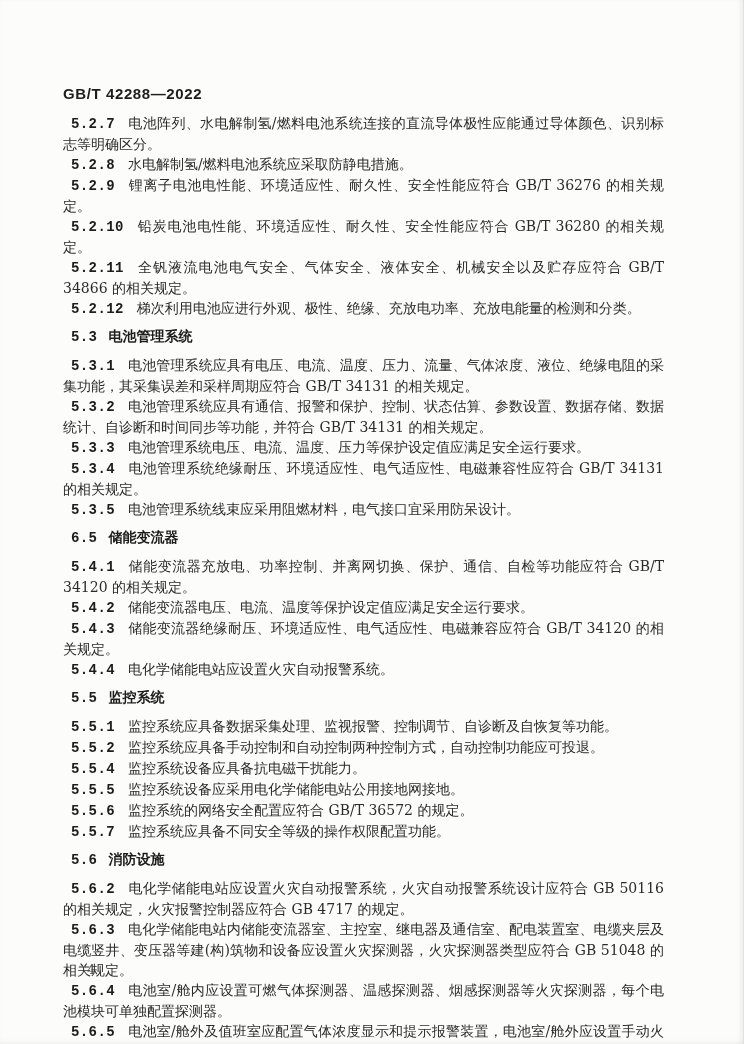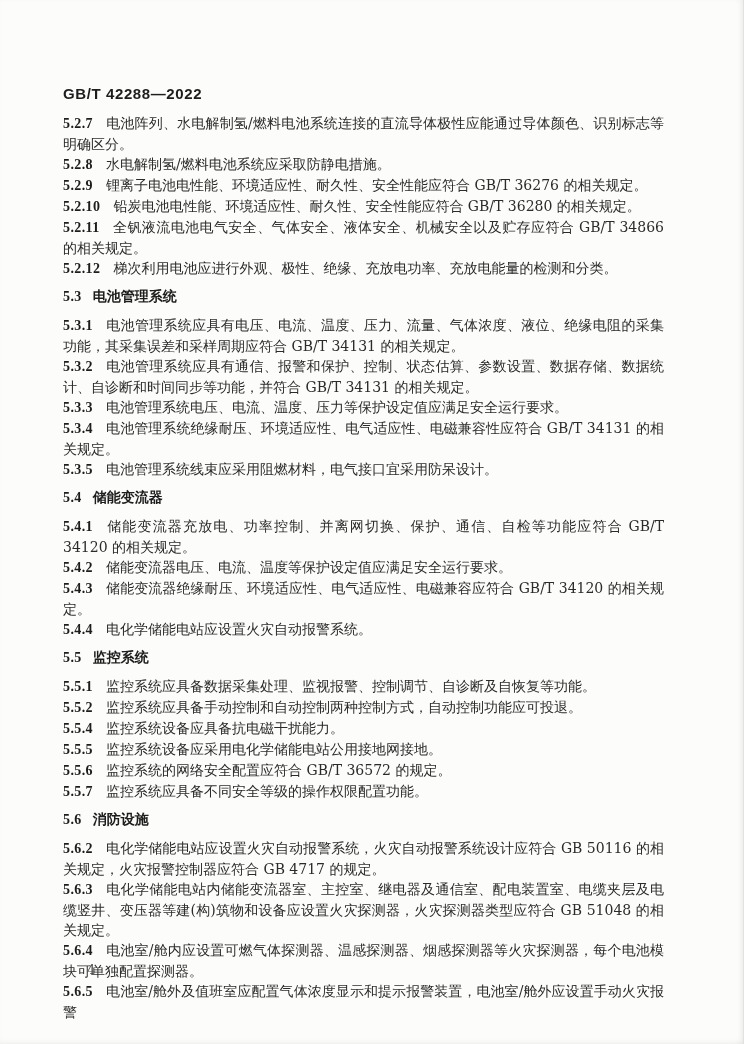--- a/index.html
+++ b/index.html
@@ -33,25 +33,26 @@
   }
   .clause {
     margin: 0;
     text-align: justify;
     font-family: "DejaVu Serif", serif;
     font-size: 14px;
     line-height: 20px;
     color: #2b2b2b;
   }
   .clause .num {
-    font-family: Liberation Serif, serif;
+    font-family: Liberation Mono, monospace;
     font-weight: 700;
     color: #1d1d1d;
     letter-spacing: 0.4px;
     margin-right: 13px;
+    margin-left: 8px;
   }
   .clause.heading {
     font-family: "DejaVu Sans", "Liberation Sans", sans-serif;
     font-weight: 700;
     color: #1d1d1d;
     margin: 7px 0 8px 0;
   }
   .clause.heading .num { margin-right: 11px; }
   .page-number {
     position: absolute;
@@ -74,21 +75,21 @@
       <p class="clause"><span class="num">5.2.9</span><span class="txt">锂离子电池电性能、环境适应性、耐久性、安全性能应符合 GB/T 36276 的相关规定。</span></p>
       <p class="clause"><span class="num">5.2.10</span><span class="txt">铅炭电池电性能、环境适应性、耐久性、安全性能应符合 GB/T 36280 的相关规定。</span></p>
       <p class="clause"><span class="num">5.2.11</span><span class="txt">全钒液流电池电气安全、气体安全、液体安全、机械安全以及贮存应符合 GB/T 34866 的相关规定。</span></p>
       <p class="clause"><span class="num">5.2.12</span><span class="txt">梯次利用电池应进行外观、极性、绝缘、充放电功率、充放电能量的检测和分类。</span></p>
       <p class="clause heading"><span class="num">5.3</span><span class="txt">电池管理系统</span></p>
       <p class="clause"><span class="num">5.3.1</span><span class="txt">电池管理系统应具有电压、电流、温度、压力、流量、气体浓度、液位、绝缘电阻的采集功能，其采集误差和采样周期应符合 GB/T 34131 的相关规定。</span></p>
       <p class="clause"><span class="num">5.3.2</span><span class="txt">电池管理系统应具有通信、报警和保护、控制、状态估算、参数设置、数据存储、数据统计、自诊断和时间同步等功能，并符合 GB/T 34131 的相关规定。</span></p>
       <p class="clause"><span class="num">5.3.3</span><span class="txt">电池管理系统电压、电流、温度、压力等保护设定值应满足安全运行要求。</span></p>
       <p class="clause"><span class="num">5.3.4</span><span class="txt">电池管理系统绝缘耐压、环境适应性、电气适应性、电磁兼容性应符合 GB/T 34131 的相关规定。</span></p>
       <p class="clause"><span class="num">5.3.5</span><span class="txt">电池管理系统线束应采用阻燃材料，电气接口宜采用防呆设计。</span></p>
-      <p class="clause heading"><span class="num">5.4</span><span class="txt">储能变流器</span></p>
+      <p class="clause heading"><span class="num">6.5</span><span class="txt">储能变流器</span></p>
       <p class="clause"><span class="num">5.4.1</span><span class="txt">储能变流器充放电、功率控制、并离网切换、保护、通信、自检等功能应符合 GB/T 34120 的相关规定。</span></p>
       <p class="clause"><span class="num">5.4.2</span><span class="txt">储能变流器电压、电流、温度等保护设定值应满足安全运行要求。</span></p>
       <p class="clause"><span class="num">5.4.3</span><span class="txt">储能变流器绝缘耐压、环境适应性、电气适应性、电磁兼容应符合 GB/T 34120 的相关规定。</span></p>
       <p class="clause"><span class="num">5.4.4</span><span class="txt">电化学储能电站应设置火灾自动报警系统。</span></p>
       <p class="clause heading"><span class="num">5.5</span><span class="txt">监控系统</span></p>
       <p class="clause"><span class="num">5.5.1</span><span class="txt">监控系统应具备数据采集处理、监视报警、控制调节、自诊断及自恢复等功能。</span></p>
       <p class="clause"><span class="num">5.5.2</span><span class="txt">监控系统应具备手动控制和自动控制两种控制方式，自动控制功能应可投退。</span></p>
       <p class="clause"><span class="num">5.5.4</span><span class="txt">监控系统设备应具备抗电磁干扰能力。</span></p>
       <p class="clause"><span class="num">5.5.5</span><span class="txt">监控系统设备应采用电化学储能电站公用接地网接地。</span></p>
       <p class="clause"><span class="num">5.5.6</span><span class="txt">监控系统的网络安全配置应符合 GB/T 36572 的规定。</span></p>

